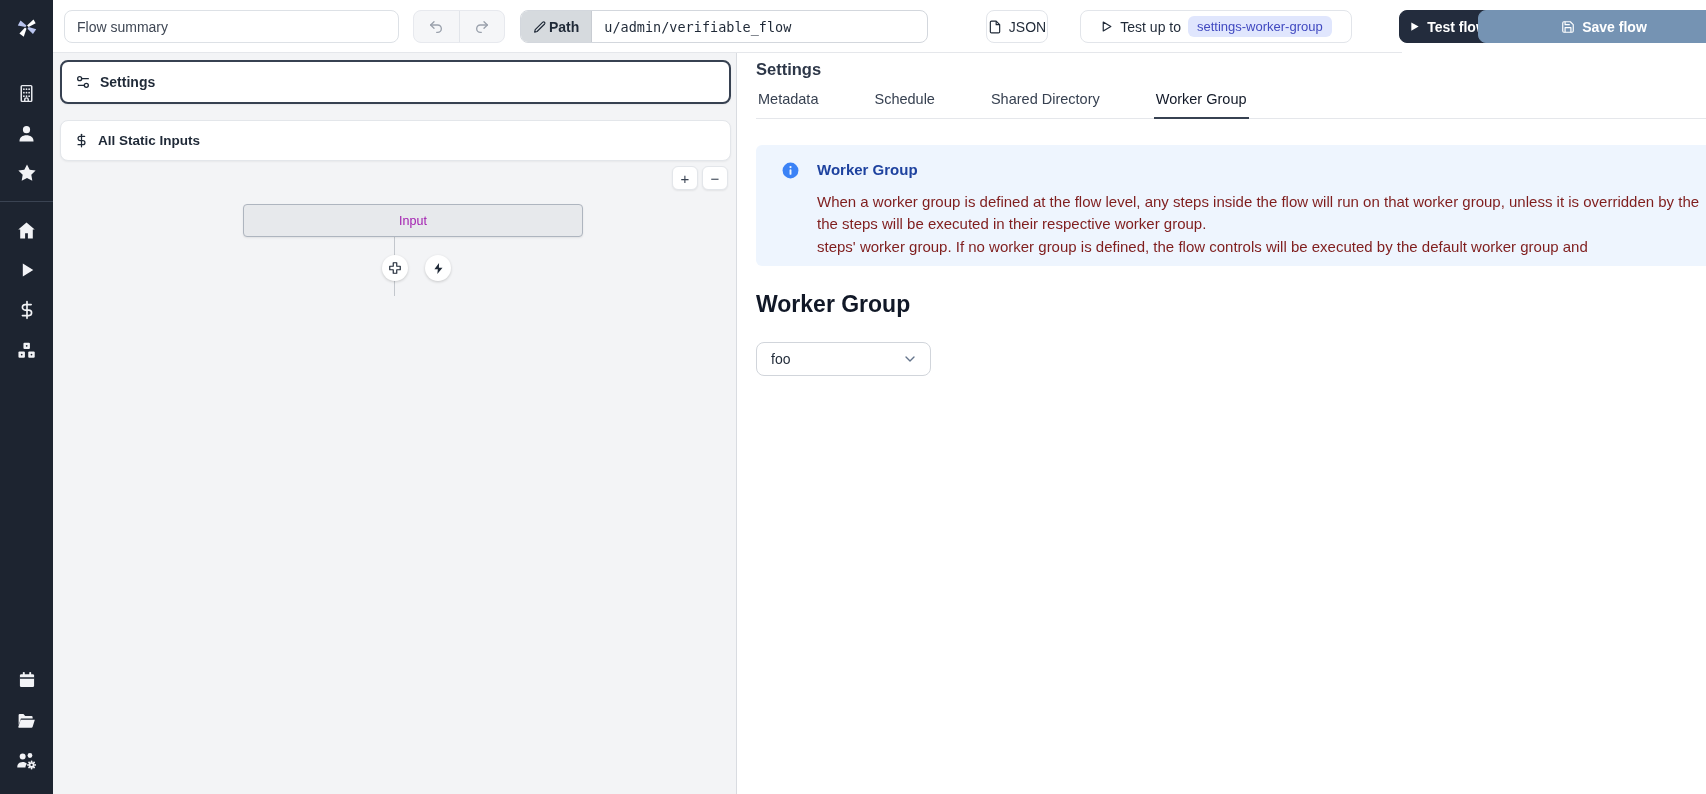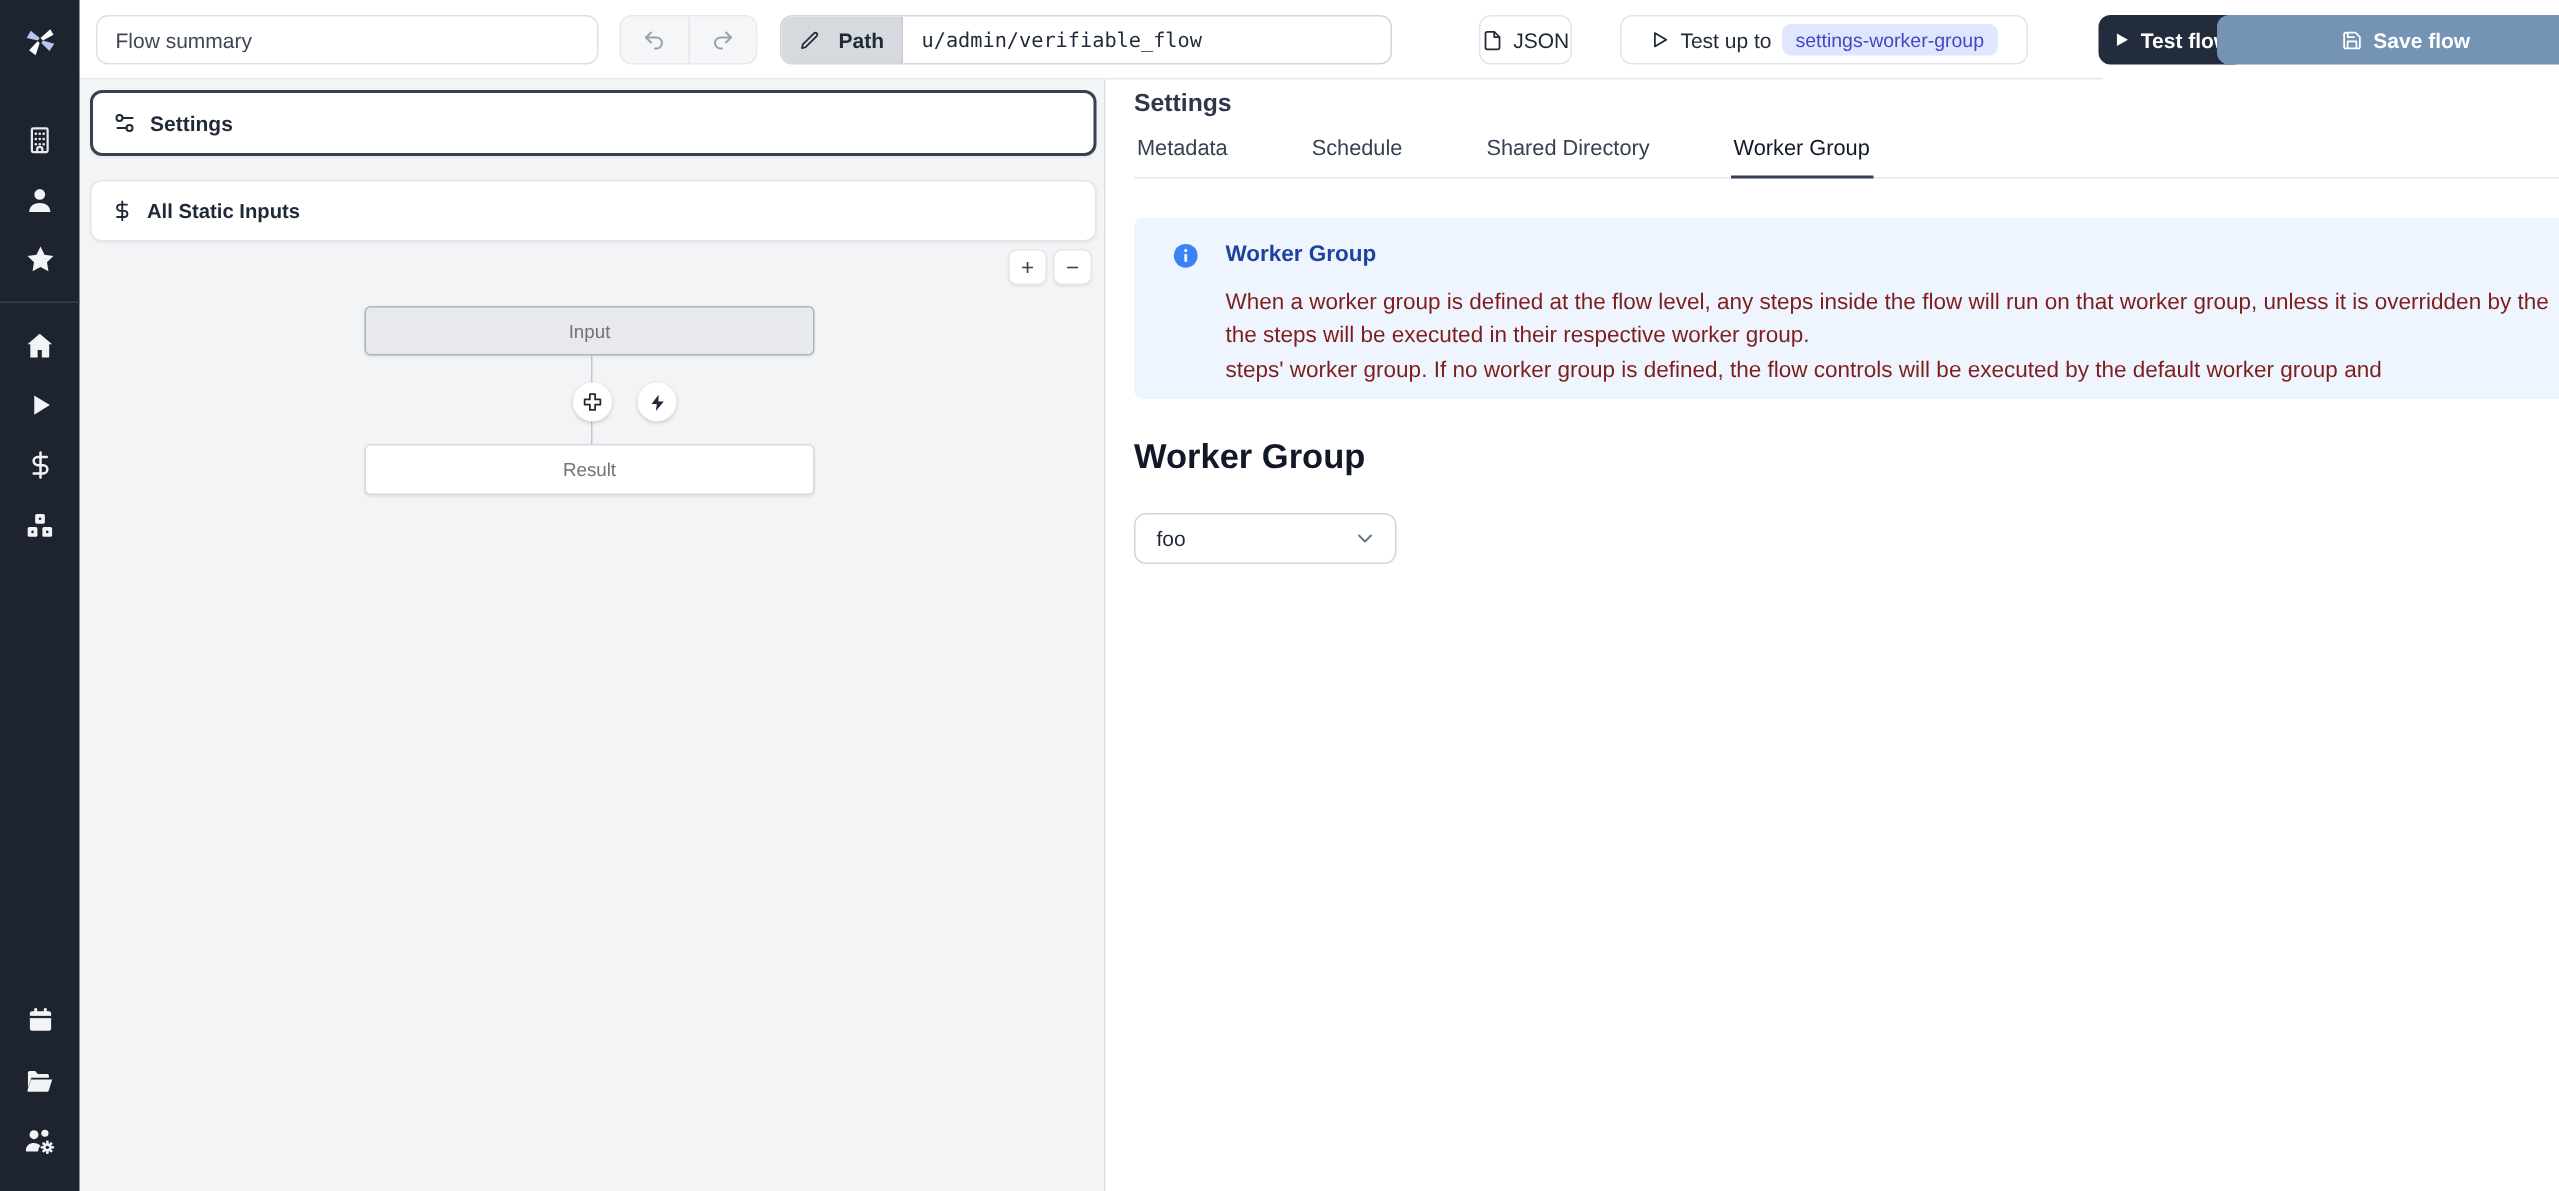--- a/index.html
+++ b/index.html
@@ -22,21 +22,21 @@
   .topbar .summary-input { position:absolute; left:11px; top:10px; width:335px; height:33px;
     border:1px solid #dde1e6; border-radius:8px; padding:0 12px; font-size:14px; color:#374151;
     font-family:"Liberation Sans",sans-serif; outline:none; }
   .topbar .summary-input::placeholder { color:#3f4754; opacity:1; }
   .undo-group { position:absolute; left:360px; top:10px; width:92px; height:33px; background:#f5f6f8;
     border:1px solid #e7e9ee; border-radius:8px; display:flex; overflow:hidden; }
   .undo-group .half { flex:1; display:flex; align-items:center; justify-content:center; cursor:pointer; }
   .undo-group .half + .half { border-left:1px solid #e2e5ea; }
   .path-group { position:absolute; left:467px; top:10px; width:408px; height:33px; display:flex;
     border:1px solid #d3d7dd; border-radius:8px; overflow:hidden; background:#fff; }
-  .path-chip { background:#d6dade; display:flex; align-items:center; gap:12px; padding:0 12px;
+  .path-chip { background:#d6dade; display:flex; align-items:center; gap:2px; padding:0 12px;
     font-size:14px; font-weight:600; color:#1f2937; border-right:1px solid #c8ccd2; cursor:pointer; }
   .path-value { flex:1; display:flex; align-items:center; padding:0 12px;
     font-family:"DejaVu Sans Mono", monospace; font-size:13.5px; color:#1f2937; }
   .btn { display:inline-flex; align-items:center; justify-content:center; gap:7px; height:33px;
     border-radius:8px; font-size:14px; cursor:pointer; white-space:nowrap; }
   .btn-json { position:absolute; left:933px; top:10px; width:62px; background:#fff;
     border:1px solid #e2e5ea; color:#1f2937; font-weight:500; }
   .btn-testupto { position:absolute; left:1027px; top:10px; width:272px; background:#fff;
     border:1px solid #e2e5ea; color:#1f2937; font-weight:500; padding:0 10px; }
   .badge { background:#e0e6fd; color:#4049c0; font-size:13px; font-weight:500; border-radius:6px;
@@ -54,22 +54,22 @@
     box-shadow:0 1px 2px rgba(0,0,0,.05); }
   .module-settings { top:7px; height:44px; border:2px solid #374151; }
   .module-inputs { top:67px; height:41px; border:1px solid #e3e6ea; }
   .module-box .label { font-size:14px; font-weight:600; color:#1f2937; }
   .module-inputs .label { font-size:13.5px; }
   .zoom-btn { position:absolute; top:113px; width:26px; height:24px; background:#fff;
     border:1px solid #e3e6ea; border-radius:6px; box-shadow:0 1px 2px rgba(0,0,0,.07);
     display:flex; align-items:center; justify-content:center; font-size:15px; color:#374151; cursor:pointer;
     line-height:1; }
   .zoom-in { left:619px; } .zoom-out { left:649px; }
-  .node { position:absolute; left:190px; width:300px; display:flex; align-items:center; justify-content:center;
-    font-size:12.5px; color:#737373; border-radius:4px; cursor:pointer; box-shadow:0 1px 2px rgba(0,0,0,.08); }
+  .node { position:absolute; left:190px; width:340px; display:flex; align-items:center; justify-content:center;
+    font-size:12.5px; color:#a21caf; border-radius:4px; cursor:pointer; box-shadow:0 1px 2px rgba(0,0,0,.08); }
   .node-input { top:151px; height:33px; background:#e7e9ec; border:1px solid #aeb5bf; }
   .node-result { top:243px; height:34px; background:#fff; border:1px solid #d5d9df; }
   .edge { position:absolute; left:341px; top:184px; width:1px; height:59px; background:#c3c7cd; }
   .edge-dot { position:absolute; width:26px; height:26px; top:202px; border-radius:50%; background:#fff;
     box-shadow:0 1px 3px rgba(0,0,0,.18); display:flex; align-items:center; justify-content:center; cursor:pointer; }
   .dot-plus { left:329px; } .dot-zap { left:372px; }
 
   
   .settings-panel { position:absolute; left:737px; top:53px; width:969px; height:741px; background:#fff;
     overflow:hidden; }
@@ -299,23 +299,20 @@
       <svg width="14" height="14" viewBox="0 0 24 24" fill="#ffffff" stroke="#1f2937" stroke-width="2" stroke-linejoin="round">
         <path d="M9 3h6v6h6v6h-6v6H9v-6H3V9h6z"></path>
       </svg>
     </div>
     <div class="edge-dot dot-zap">
       <svg width="13" height="13" viewBox="0 0 24 24" fill="#1f2937">
         <path d="M13 2 4.4 13.6h6.4L9.8 22l9.6-11.6h-6.6Z"></path>
       </svg>
     </div>
 
-    <div class="node node-result">
-      <span>Result</span>
-    </div>
   </section>
 
   <section class="settings-panel">
     <h2 class="settings-title">Settings</h2>
 
     <div class="tabs">
       <div class="tab">Metadata</div>
       <div class="tab">Schedule</div>
       <div class="tab">Shared Directory</div>
       <div class="tab active">Worker Group</div>

